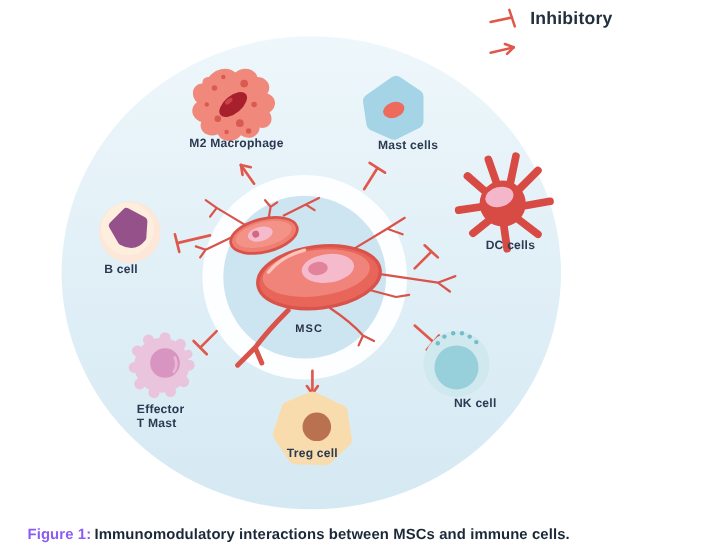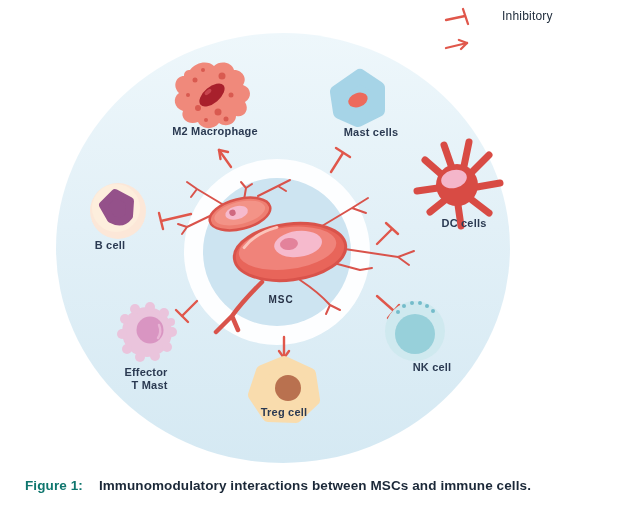--- a/index.html
+++ b/index.html
@@ -4,35 +4,35 @@
 <style>
   html,body{margin:0;padding:0;background:#ffffff;}
   .stage{
     position:relative;width:643px;height:506px;overflow:hidden;
     font-family:"Liberation Sans",sans-serif;background:#ffffff;
   }
   .stage svg{position:absolute;left:0;top:0;}
   .cell-label{
     position:absolute;transform:translateX(-50%);
     font-size:11px;font-weight:700;color:#2b3a52;
-    text-align:right;letter-spacing:.2px;line-height:13px;
+    text-align:left;letter-spacing:.2px;line-height:13px;
     white-space:pre-line;
   }
   .msc-label{
     position:absolute;transform:translateX(-50%);
     font-size:10px;font-weight:700;color:#273247;letter-spacing:1px;
   }
   .legend-label{
-    position:absolute;font-size:12px;font-weight:400;color:#222f3e;letter-spacing:.2px;margin-left:20px;
+    position:absolute;font-size:16px;font-weight:700;color:#222f3e;letter-spacing:.2px;
   }
   .caption{
     position:absolute;left:25px;top:478px;width:600px;
     font-size:13.5px;font-weight:700;color:#1b2838;letter-spacing:.1px;
   }
-  .cap-prefix{color:#0f766e;margin-right:16px;}
+  .cap-prefix{color:#8b5cf6;margin-right:3px;}
 </style>
 </head>
 <body>
 
 <div class="stage">
 
   <svg width="643" height="506" viewBox="0 0 643 506">
     <defs>
       <linearGradient id="bgGrad" x1="0" y1="0" x2="0" y2="1">
         <stop offset="0" stop-color="#eef7fb"></stop>

